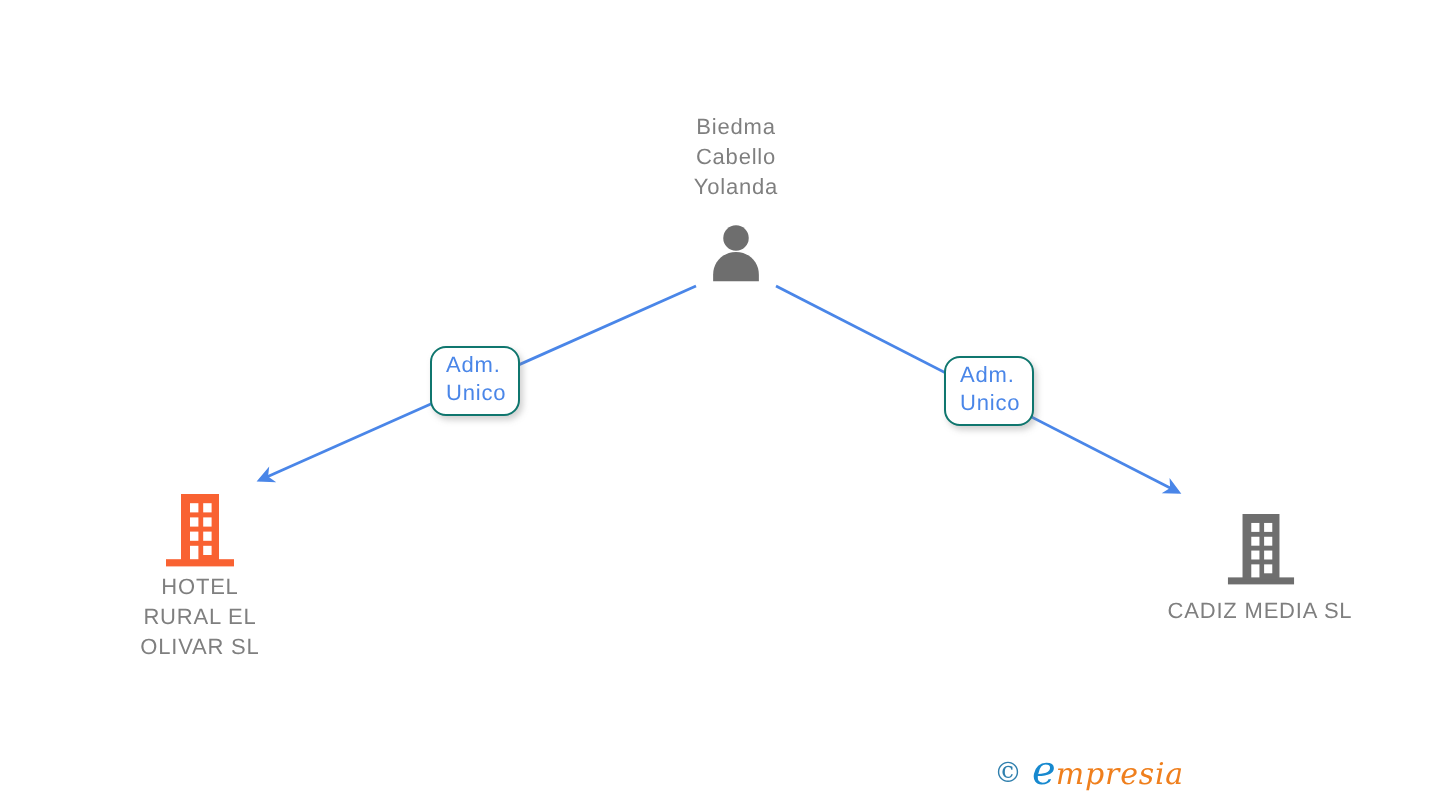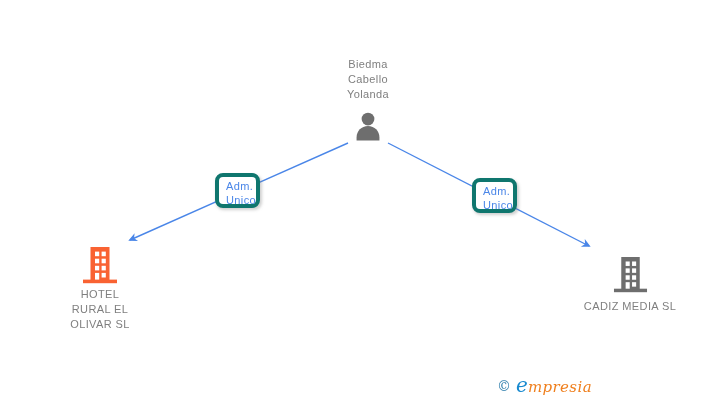--- a/index.html
+++ b/index.html
@@ -42,21 +42,21 @@
     position:absolute;left:336px;top:57px;width:64px;
   }
   .person-icon{
     position:absolute;left:353px;top:112px;width:30px;height:29px;
     color:var(--icon-gray);display:block;
   }
   .role-box{
     position:absolute;
     width:45px;height:35px;
     background:#ffffff;
-    border:4px solid #0f766e;
+    border:1px solid #0f766e;
     border-radius:8px;
     box-shadow:1.5px 2px 3px rgba(120,120,120,.35);
     padding:3px 0 0 7px;
   }
   .role-box span{
     display:block;
     color:var(--role-text);
     font-size:11px;
     letter-spacing:.4px;
     line-height:13.5px;

